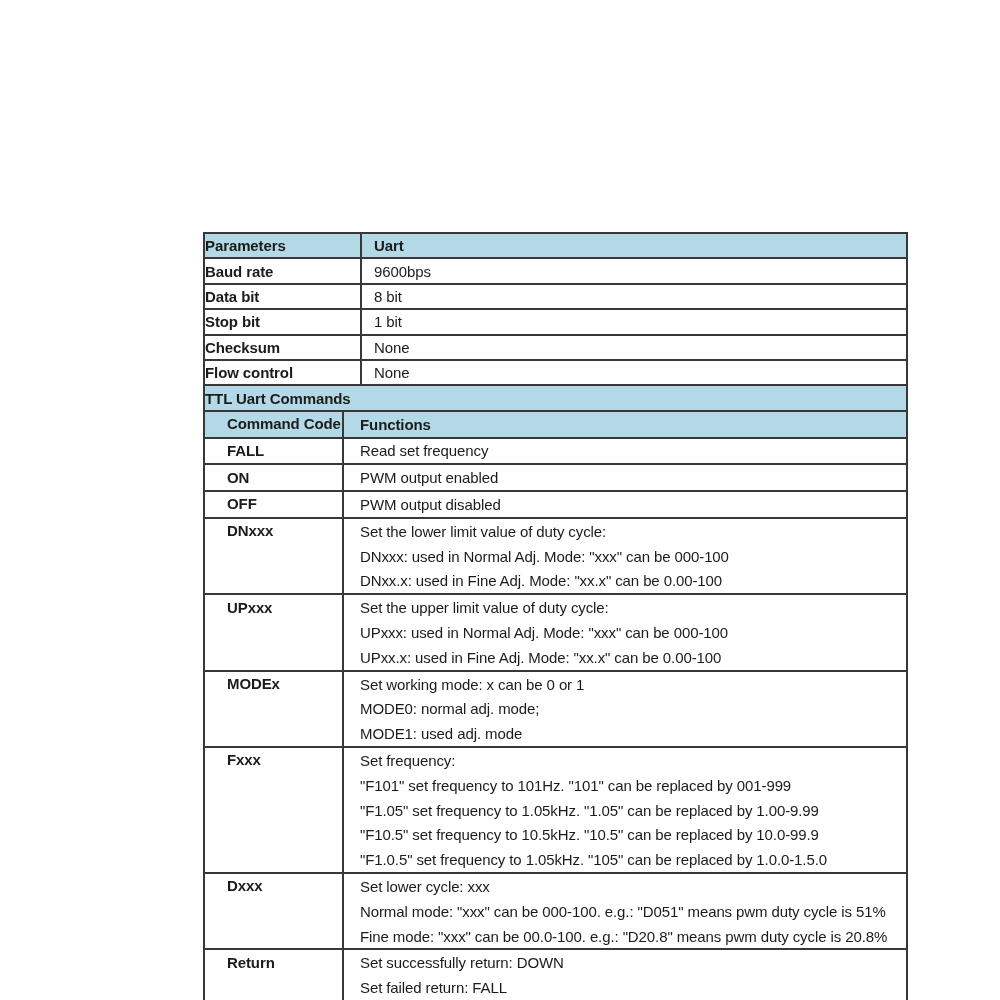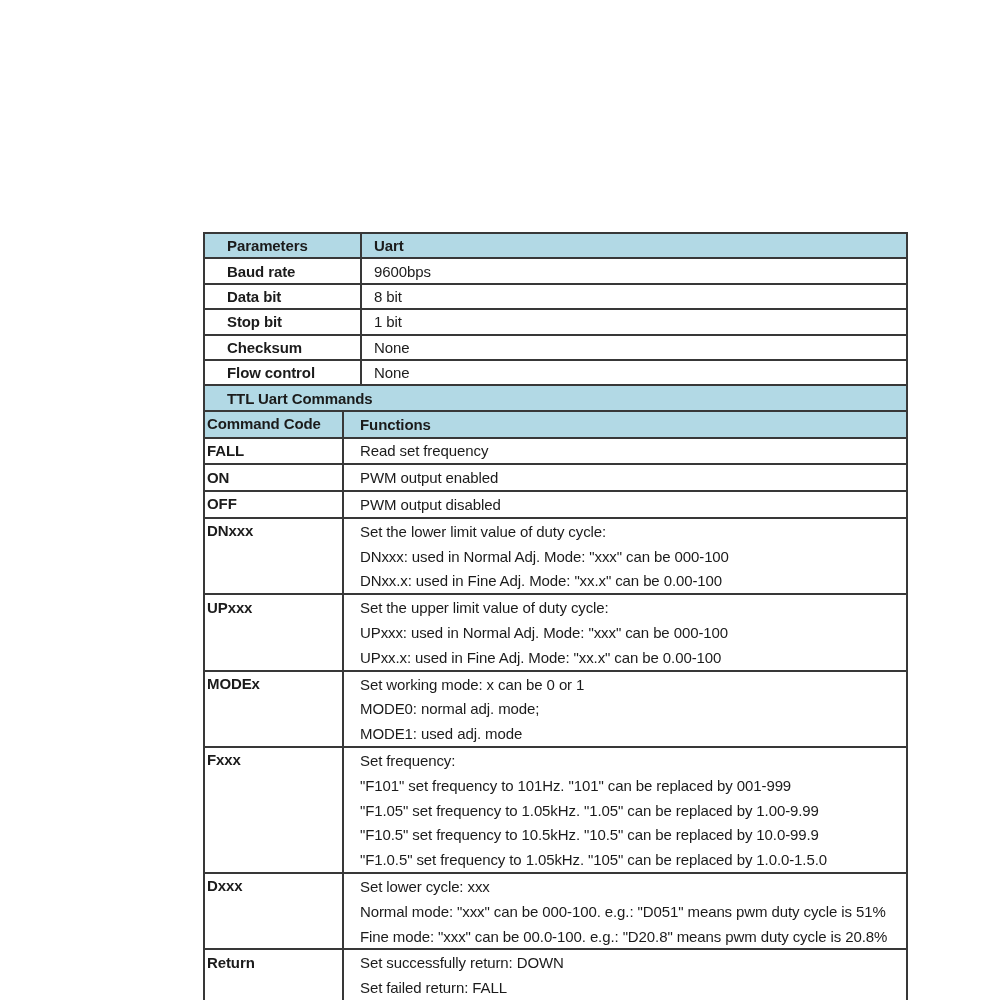--- a/index.html
+++ b/index.html
@@ -35,31 +35,31 @@
   .hdr td, .section-td {
     background: #b2d9e5;
     font-weight: 700;
   }
   .bold { font-weight: 700; }
   .sline {
     height: 23.4px;
     display: flex;
     align-items: center;
     white-space: nowrap;
-    padding-left: 22px;
+    padding-left: 0;
   }
   .line {
     height: 24.8px;
     display: flex;
     align-items: center;
     white-space: nowrap;
     padding-left: 16px;
   }
   .t1 .c2 .sline { padding-left: 12px; }
-  .t2 .codecell .sline { padding-left: 2px; }
+  .t2 .codecell .sline { padding-left: 22px; }
 </style>
 </head>
 <body>
 
 <div class="canvas">
   <div class="table-wrap">
 
     <table class="t1">
       <colgroup>
           <col style="width:157px">

